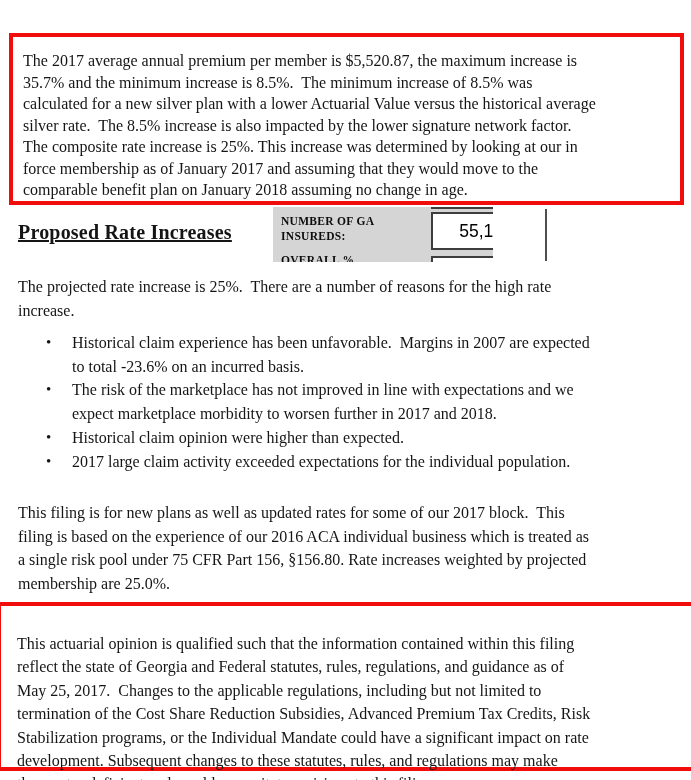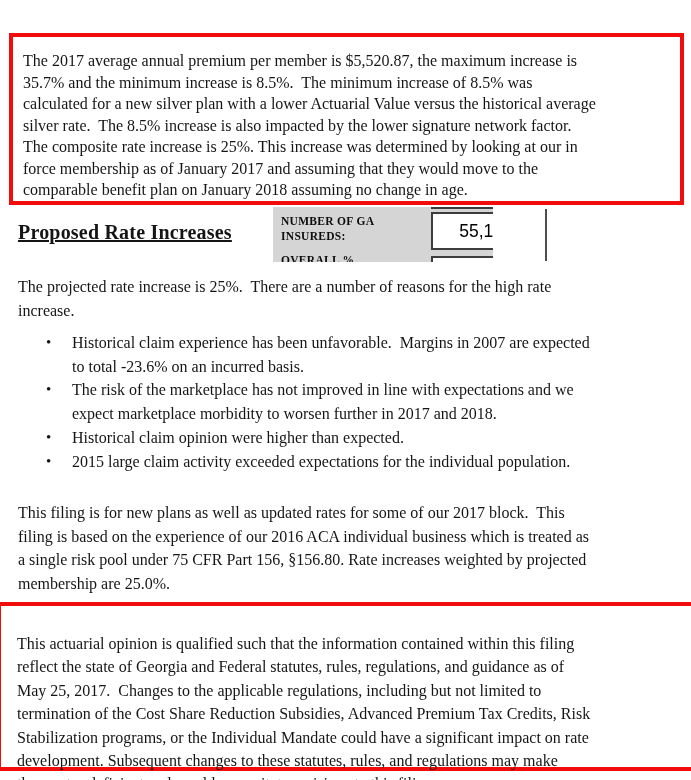--- a/index.html
+++ b/index.html
@@ -108,21 +108,21 @@
     <span class="bullet-marker">•</span>
     <span class="bullet-text doc-text">The risk of the marketplace has not improved in line with expectations and we
 expect marketplace morbidity to worsen further in 2017 and 2018.</span>
   </div>
   <div class="bullet-item">
     <span class="bullet-marker">•</span>
     <span class="bullet-text doc-text">Historical claim opinion were higher than expected.</span>
   </div>
   <div class="bullet-item">
     <span class="bullet-marker">•</span>
-    <span class="bullet-text doc-text">2015 large claim activity exceeded expectations for the individual population.</span>
+    <span class="bullet-text doc-text">2017 large claim activity exceeded expectations for the individual population.</span>
   </div>
 </div>
 
 <div class="doc-text" id="para-filing">This filing is for new plans as well as updated rates for some of our 2017 block.  This
 filing is based on the experience of our 2016 ACA individual business which is treated as
 a single risk pool under 75 CFR Part 156, §156.80. Rate increases weighted by projected
 membership are 25.0%.</div>
 
 <div class="redbox" id="bottom-box">
   <div class="doc-text">This actuarial opinion is qualified such that the information contained within this filing

